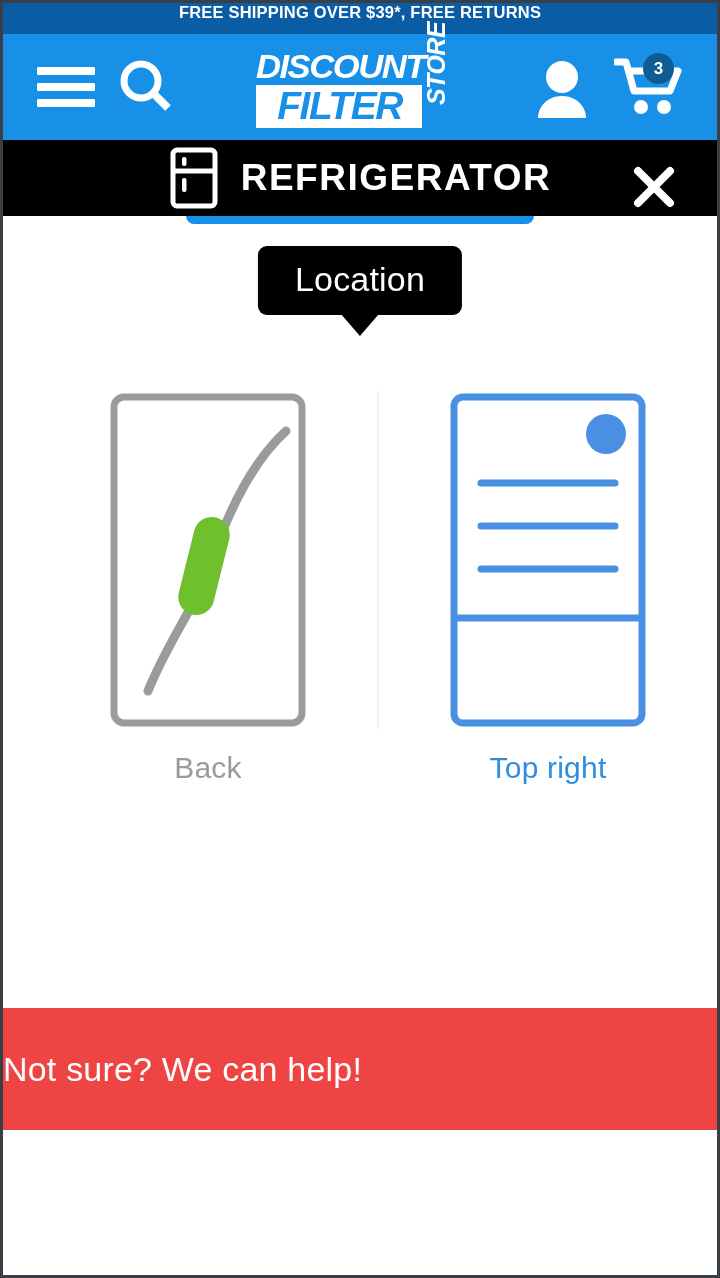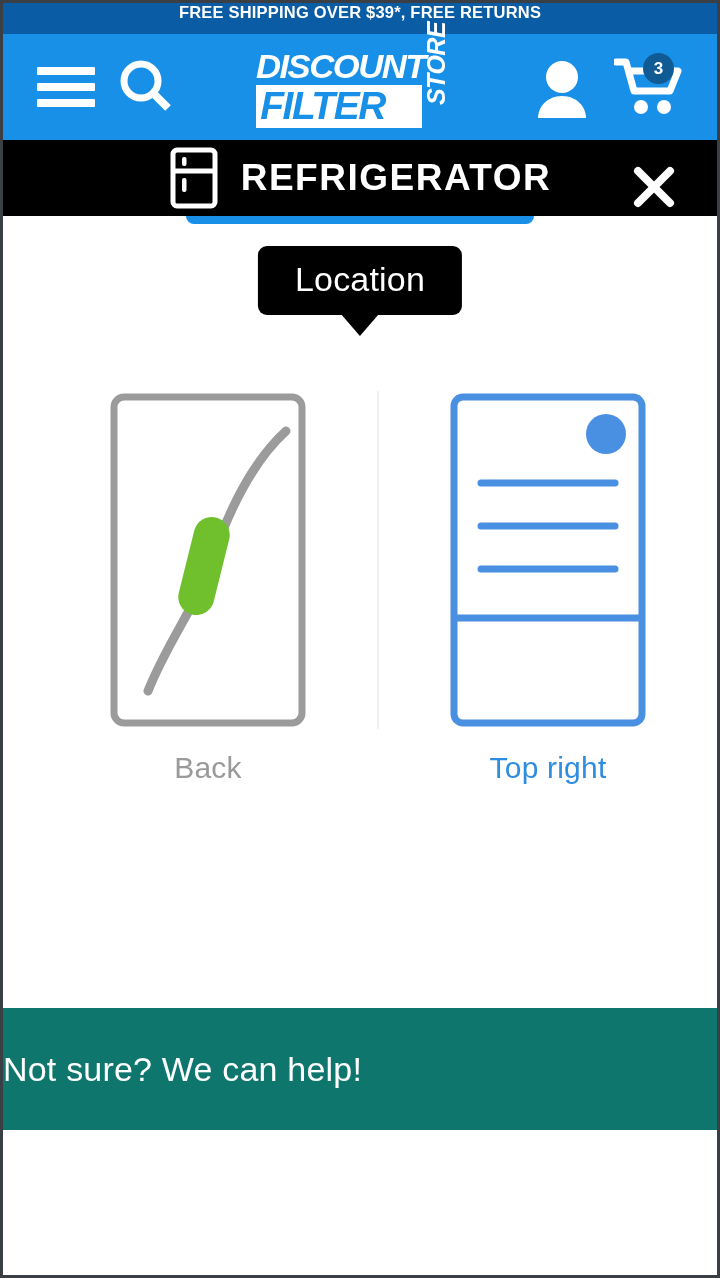--- a/index.html
+++ b/index.html
@@ -99,21 +99,21 @@
     transform-origin: left center;
   }
   #logo-line2 {
     background: #ffffff;
     color: #1890e8;
     font-size: 39px;
     font-weight: bold;
     font-style: italic;
     letter-spacing: -1.5px;
     line-height: 40px;
-    padding: 1px 5px 2px 4px;
+    padding: 1px 5px 2px 21px;
     margin-top: 2px;
   }
   #logo-store-wrap {
     width: 30px;
     display: flex;
     align-items: center;
     justify-content: center;
   }
   #logo-store {
     color: #ffffff;
@@ -235,21 +235,21 @@
     flex: 0 0 2px;
   }
 
   
   #help-bar {
     position: absolute;
     left: 0;
     bottom: 0;
     width: 714px;
     height: 122px;
-    background: #0f766e;
+    background: #ef4444;
     display: flex;
     align-items: center;
     justify-content: space-between;
     gap: 38px;
   }
   #help-text {
     color: #ffffff;
     font-size: 34px;
     letter-spacing: 0.2px;
   }

